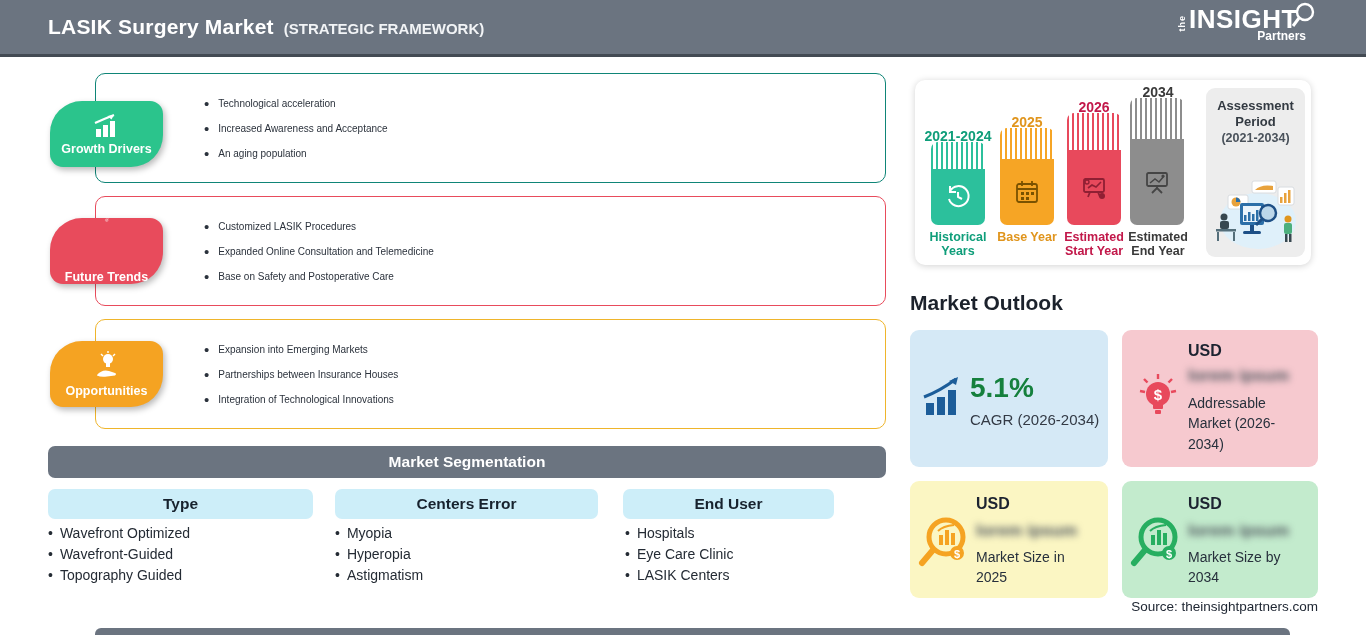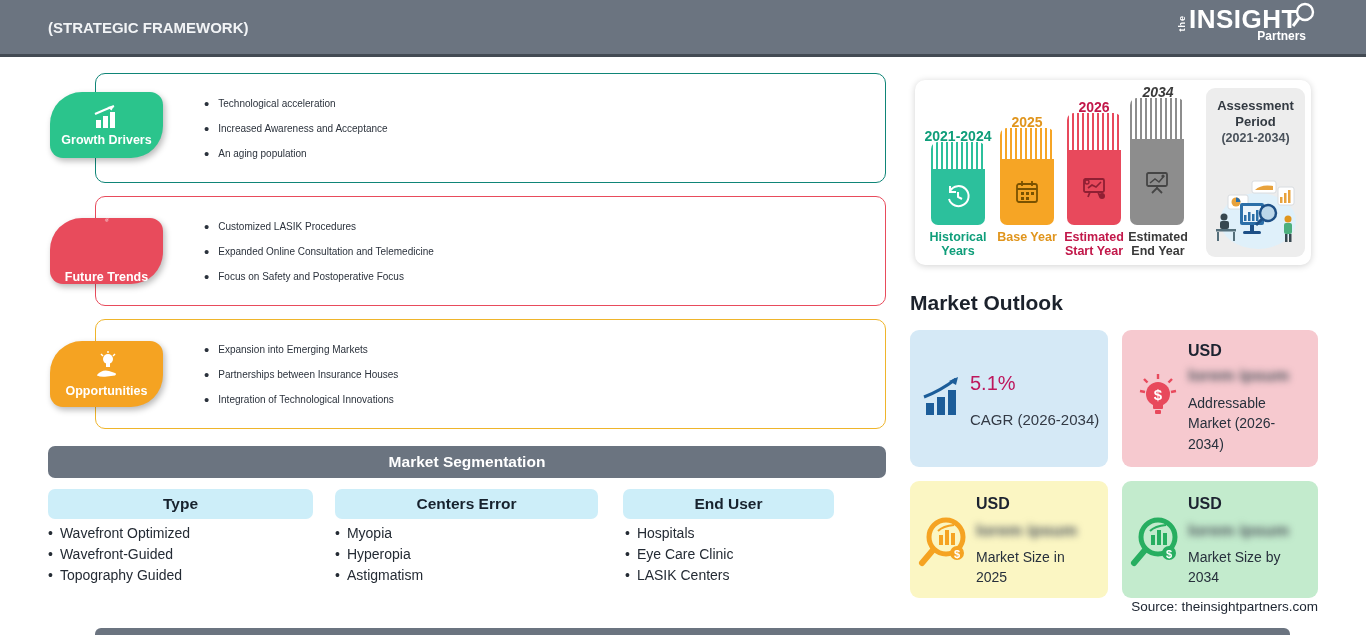--- a/index.html
+++ b/index.html
@@ -60,76 +60,77 @@
   .assess-range { font-size:12.5px; font-weight:bold; color:#4a525b; margin-top:2px; }
   .assess-illus { position:absolute; left:4px; bottom:4px; }
 
   
   .mo-title { position:absolute; left:910px; top:291px; font-size:21px; font-weight:bold; color:#1c222c; }
   .mo-card { position:absolute; border-radius:9px; }
   .mo-blue   { left:910px;  top:330px; width:198px; height:137px; background:#d5e9f6; }
   .mo-pink   { left:1122px; top:330px; width:196px; height:137px; background:#f6c9cf; }
   .mo-yellow { left:910px;  top:481px; width:198px; height:117px; background:#fbf6c3; }
   .mo-green  { left:1122px; top:481px; width:196px; height:117px; background:#c3ebcd; }
-  .mo-value { position:absolute; left:60px; top:42px; font-size:20px; font-weight:normal; color:#be185d; }
+  .mo-value { position:absolute; left:60px; top:42px; font-size:28px; font-weight:bold; color:#15803d; }
   .mo-cagr-label { position:absolute; left:60px; top:81px; font-size:15px; color:#333a45; }
   .mo-usd { position:absolute; left:66px; top:12px; font-size:16px; font-weight:bold; color:#1c2330; }
   .mo-blur { position:absolute; left:66px; top:36px; font-size:17px; font-weight:bold; color:#4f565e; filter:blur(3.5px); white-space:nowrap; }
   .mo-label { position:absolute; left:66px; top:63px; width:122px; font-size:14px; color:#27303c; line-height:1.45; }
   .mo-yellow .mo-usd, .mo-green .mo-usd { top:14px; }
   .mo-yellow .mo-blur, .mo-green .mo-blur { top:40px; }
   .mo-yellow .mo-label, .mo-green .mo-label { top:66px; }
   .mo-icon { position:absolute; }
 
   .source { position:absolute; right:48px; top:599px; font-size:13.5px; color:#202834; }
   .bottom-strip { position:absolute; left:95px; top:628px; width:1195px; height:7px;
                   background:#6b7480; border-radius:6px 6px 0 0; }
 </style>
 </head>
 <body>
 
 <div id="canvas">
 
   <div class="header">
     <div class="header-titles">
+      <span class="header-title">LASIK Surgery Market</span>
       <span class="header-subtitle">(STRATEGIC FRAMEWORK)</span>
     </div>
     <div class="logo">
       <div class="logo-row">
         <span class="logo-the">the</span>
         <span class="logo-insight">INSIGHT</span>
         <svg class="logo-mag" width="26" height="30" viewBox="0 0 26 30">
           <circle cx="15" cy="10" r="8" fill="none" stroke="#fff" stroke-width="2.4"></circle>
           <line x1="9" y1="16" x2="3" y2="24" stroke="#fff" stroke-width="3"></line>
         </svg>
       </div>
       <div class="logo-partners">Partners</div>
     </div>
   </div>
 
   <div class="fw-box" style="top: 73px; --bd: #0f8577;">
     <div class="fw-item">Technological acceleration</div>
     <div class="fw-item">Increased Awareness and Acceptance</div>
     <div class="fw-item">An aging population</div>
   </div>
-  <div class="badge" style="top: 92px; --bg: #2bc48c;">
+  <div class="badge" style="top: 101px; --bg: #2bc48c;">
     <svg width="34" height="26" viewBox="0 0 34 26">
       <rect x="6" y="16" width="5" height="8" fill="#fff"></rect>
       <rect x="13" y="12" width="5" height="12" fill="#fff"></rect>
       <rect x="20" y="8" width="5" height="16" fill="#fff"></rect>
       <path d="M5 10 Q14 6 24 2" fill="none" stroke="#fff" stroke-width="2.2"></path>
       <path d="M24 2 l-1 5 l-5 -2 z" fill="#fff" transform="rotate(18 24 2)"></path>
     </svg>
     <span class="badge-label">Growth Drivers</span>
   </div>
 
   <div class="fw-box" style="top: 196px; --bd: #e84b5c;">
     <div class="fw-item">Customized LASIK Procedures</div>
     <div class="fw-item">Expanded Online Consultation and Telemedicine</div>
-    <div class="fw-item">Focus on Safety and Postoperative Focus</div>
+    <div class="fw-item">Base on Safety and Postoperative Care</div>
   </div>
   <div class="badge" style="top: 218px; gap: 48px; --bg: #e84b5c;">
     <svg width="32" height="28" viewBox="0 0 32 28">
       <circle cx="14" cy="15" r="10" fill="none" stroke="#fff" stroke-width="2"></circle>
       <circle cx="14" cy="15" r="6" fill="none" stroke="#fff" stroke-width="1.8"></circle>
       <circle cx="14" cy="15" r="2" fill="#fff"></circle>
       <line x1="14" y1="15" x2="25" y2="4" stroke="#fff" stroke-width="2"></line>
       <path d="M25 4 l-5 1 l4 -5 z" fill="#fff"></path>
     </svg>
     <span class="badge-label">Future Trends</span>
@@ -180,21 +181,21 @@
     <div class="seg-item">Hospitals</div>
     <div class="seg-item">Eye Care Clinic</div>
     <div class="seg-item">LASIK Centers</div>
   </div>
 
   <div class="tl-card"></div>
 
   <span class="tl-year" style="left: 908px; top: 128px; --t: #0f9e7a;">2021-2024</span>
   <span class="tl-year" style="left: 977px; top: 114px; --t: #e0951d;">2025</span>
   <span class="tl-year" style="left: 1044px; top: 99px; --t: #c2184a;">2026</span>
-  <span class="tl-year" style="left: 1108px; top: 84px; font-style: italic; --t: #3a3a3a;">2034</span>
+  <span class="tl-year" style="left: 1108px; top: 84px; --t: #3a3a3a;">2034</span>
 
   <div class="tl-bar" style="left: 931px; top: 142px; height: 83px; --c: #2cc09c;">
     <div class="tl-stripes" style="height:27px;"></div>
     <div class="tl-solid">
       <svg width="26" height="26" viewBox="0 0 26 26">
         <path d="M5 7 A10 10 0 1 1 4 15" fill="none" stroke="#fff" stroke-width="2"></path>
         <path d="M5 2 v6 h6" fill="none" stroke="#fff" stroke-width="2"></path>
         <path d="M13 8 v5 l4 2" fill="none" stroke="#fff" stroke-width="2"></path>
       </svg>
     </div>

